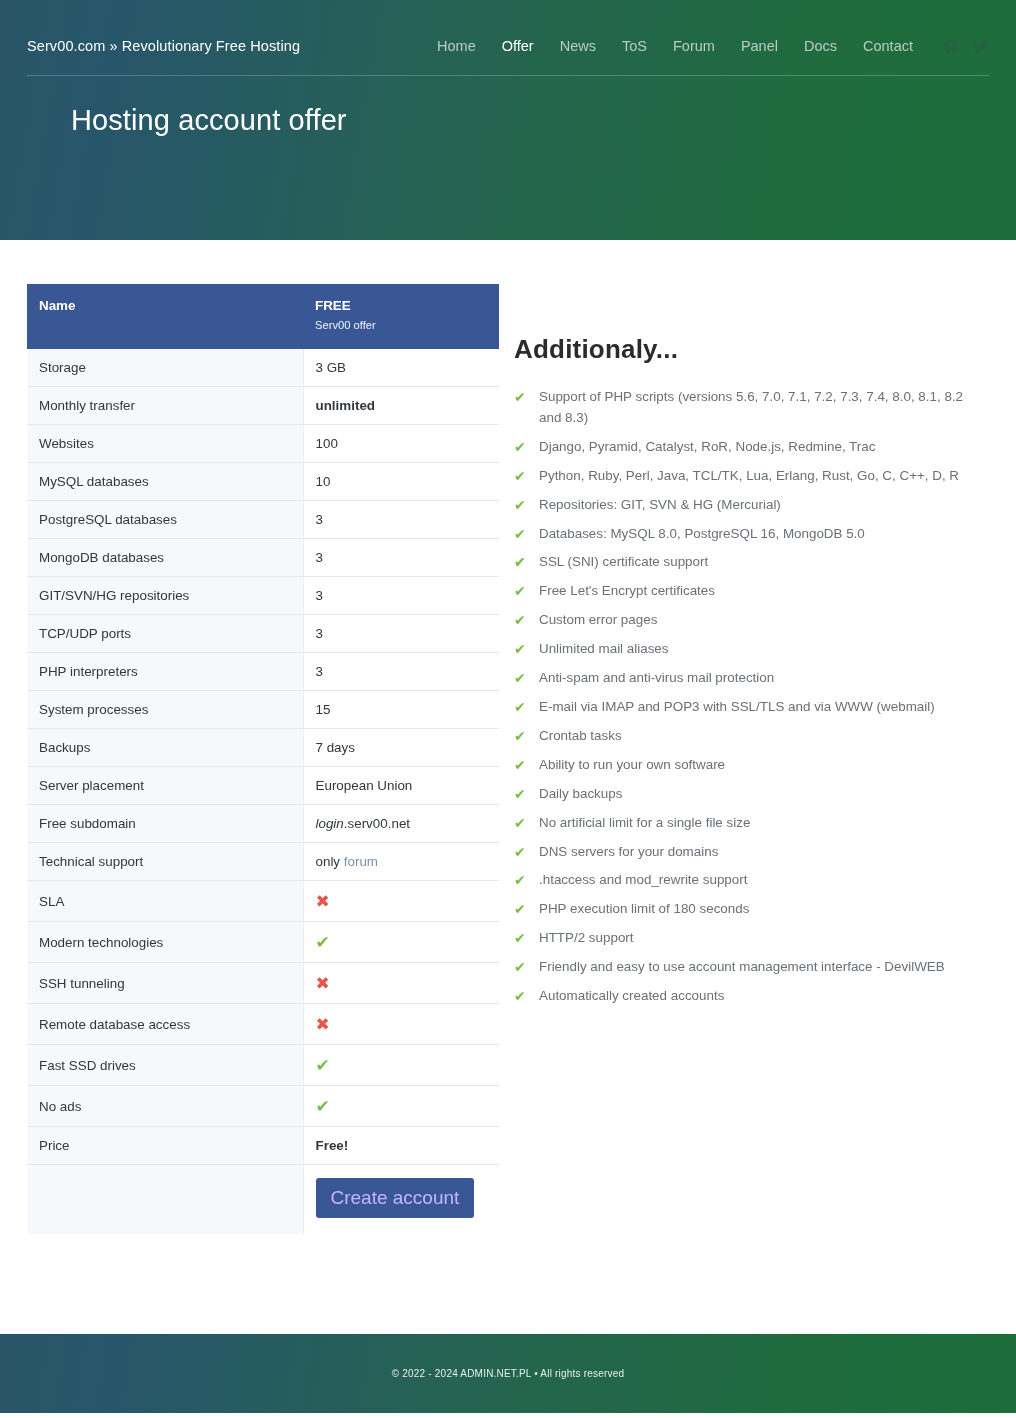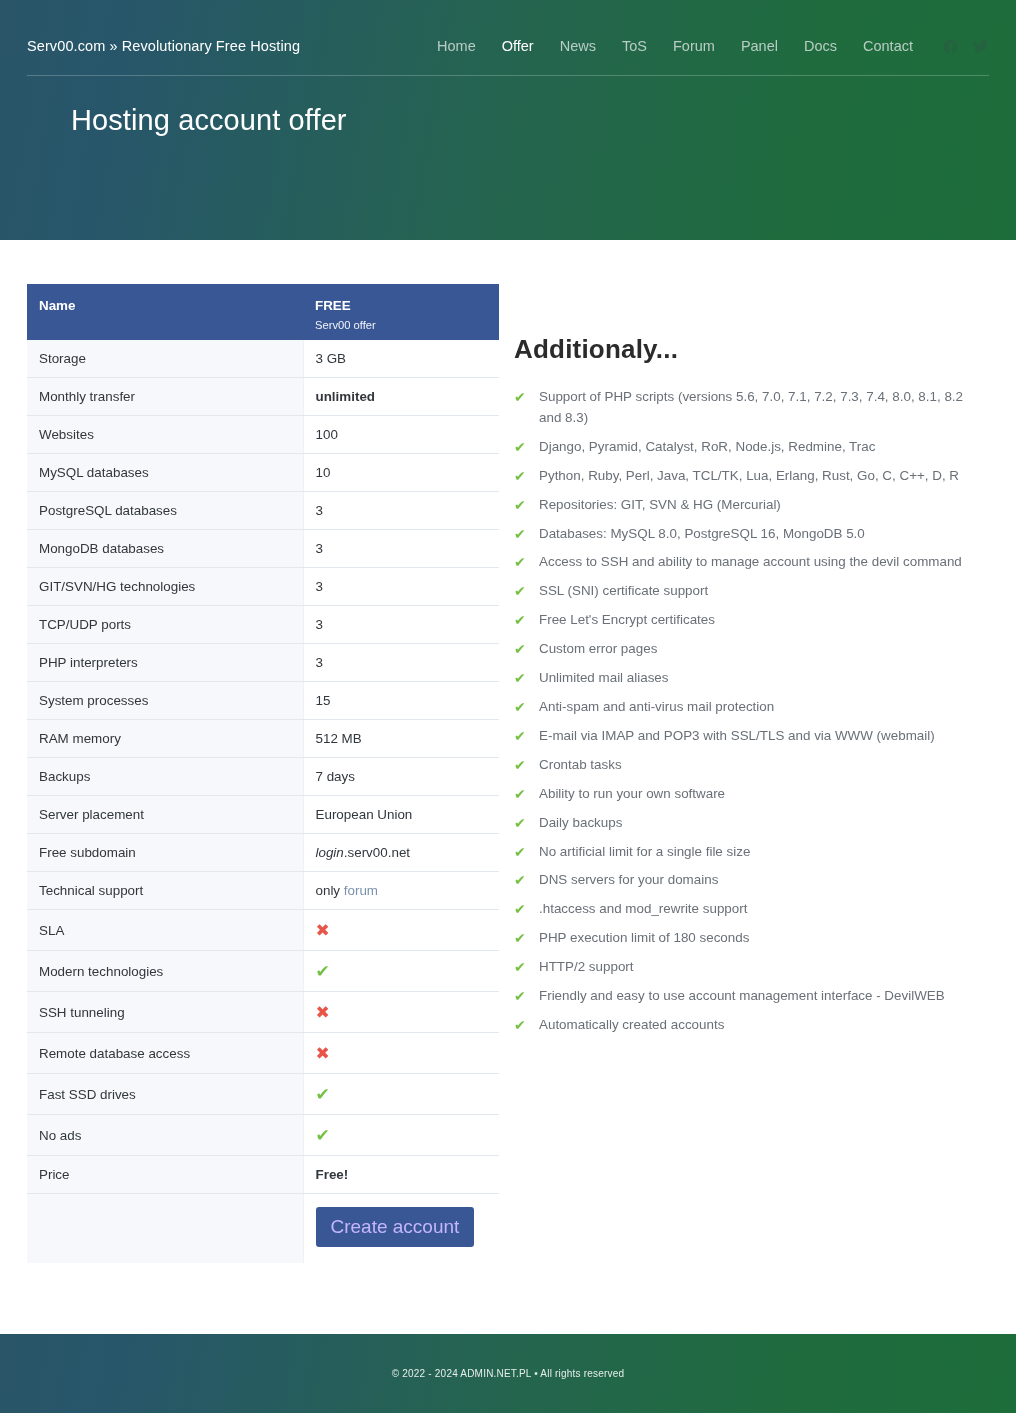--- a/index.html
+++ b/index.html
@@ -102,21 +102,21 @@
   .ptable {
     width: 472px;
     border-collapse: collapse;
     font-size: 13.4px;
   }
   .ptable th {
     background: #3a5795;
     color: #ffffff;
     text-align: left;
     vertical-align: top;
-    padding: 14px 12px 9px 12px;
+    padding: 14px 12px 18px 12px;
     font-size: 13.4px;
     font-weight: bold;
     margin-left: 24px;
   }
   .ptable th .sub {
     display: block;
     font-weight: normal;
     font-size: 11.2px;
     margin-top: 6px;
     color: #f2f4f9;
@@ -266,38 +266,34 @@
           </tr>
           <tr>
             <td class="k">PostgreSQL databases</td>
             <td class="v">3</td>
           </tr>
           <tr>
             <td class="k">MongoDB databases</td>
             <td class="v">3</td>
           </tr>
           <tr>
-            <td class="k">GIT/SVN/HG technologies</td>
+            <td class="k">GIT/SVN/HG repositories</td>
             <td class="v">3</td>
           </tr>
           <tr>
             <td class="k">TCP/UDP ports</td>
             <td class="v">3</td>
           </tr>
           <tr>
             <td class="k">PHP interpreters</td>
             <td class="v">3</td>
           </tr>
           <tr>
             <td class="k">System processes</td>
             <td class="v">15</td>
-          </tr>
-          <tr>
-            <td class="k">RAM memory</td>
-            <td class="v">512 MB</td>
           </tr>
           <tr>
             <td class="k">Backups</td>
             <td class="v">7 days</td>
           </tr>
           <tr>
             <td class="k">Server placement</td>
             <td class="v">European Union</td>
           </tr>
           <tr>
@@ -345,21 +341,21 @@
   </div>
 
   <div class="col-right">
     <h2 class="add-title">Additionaly...</h2>
     <ul class="add-list" id="add-list">
         <li><span class="tick">✔</span><span>Support of PHP scripts (versions 5.6, 7.0, 7.1, 7.2, 7.3, 7.4, 8.0, 8.1, 8.2 and 8.3)</span></li>
         <li><span class="tick">✔</span><span>Django, Pyramid, Catalyst, RoR, Node.js, Redmine, Trac</span></li>
         <li><span class="tick">✔</span><span>Python, Ruby, Perl, Java, TCL/TK, Lua, Erlang, Rust, Go, C, C++, D, R</span></li>
         <li><span class="tick">✔</span><span>Repositories: GIT, SVN &amp; HG (Mercurial)</span></li>
         <li><span class="tick">✔</span><span>Databases: MySQL 8.0, PostgreSQL 16, MongoDB 5.0</span></li>
-        <li><span class="tick">✔</span><span>Access to SSH and ability to manage account using the devil command</span></li>
+        <li><span class="tick">✔</span></li>
         <li><span class="tick">✔</span><span>SSL (SNI) certificate support</span></li>
         <li><span class="tick">✔</span><span>Free Let's Encrypt certificates</span></li>
         <li><span class="tick">✔</span><span>Custom error pages</span></li>
         <li><span class="tick">✔</span><span>Unlimited mail aliases</span></li>
         <li><span class="tick">✔</span><span>Anti-spam and anti-virus mail protection</span></li>
         <li><span class="tick">✔</span><span>E-mail via IMAP and POP3 with SSL/TLS and via WWW (webmail)</span></li>
         <li><span class="tick">✔</span><span>Crontab tasks</span></li>
         <li><span class="tick">✔</span><span>Ability to run your own software</span></li>
         <li><span class="tick">✔</span><span>Daily backups</span></li>
         <li><span class="tick">✔</span><span>No artificial limit for a single file size</span></li>

